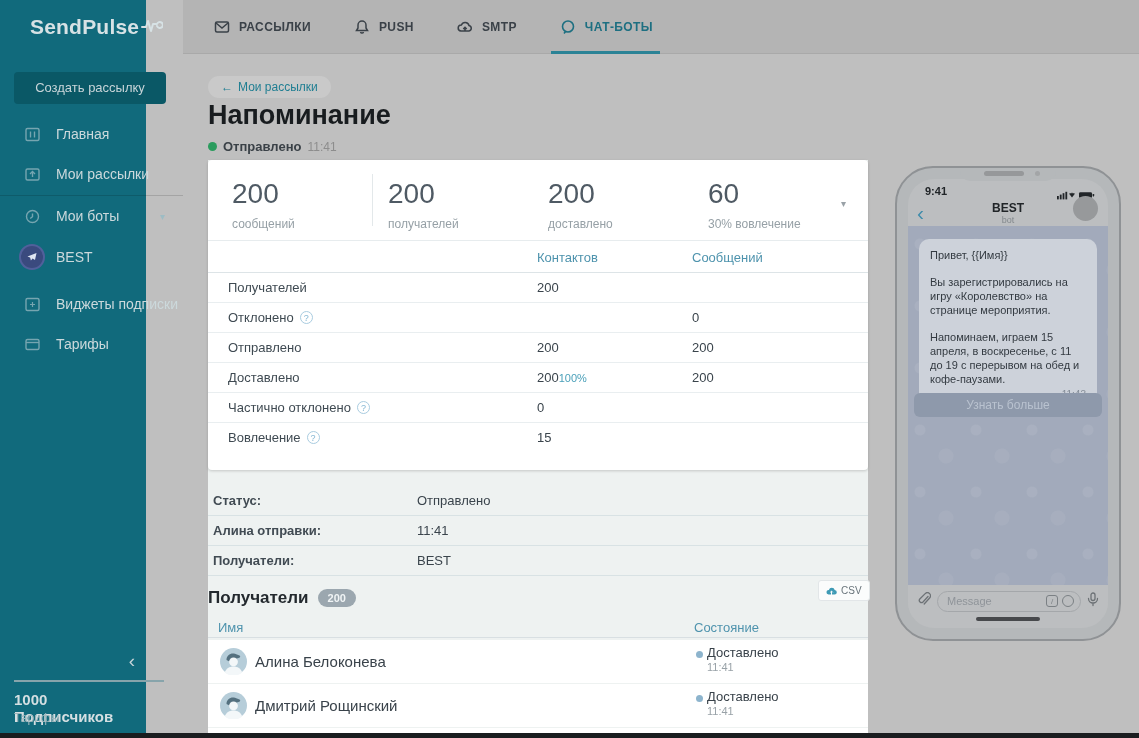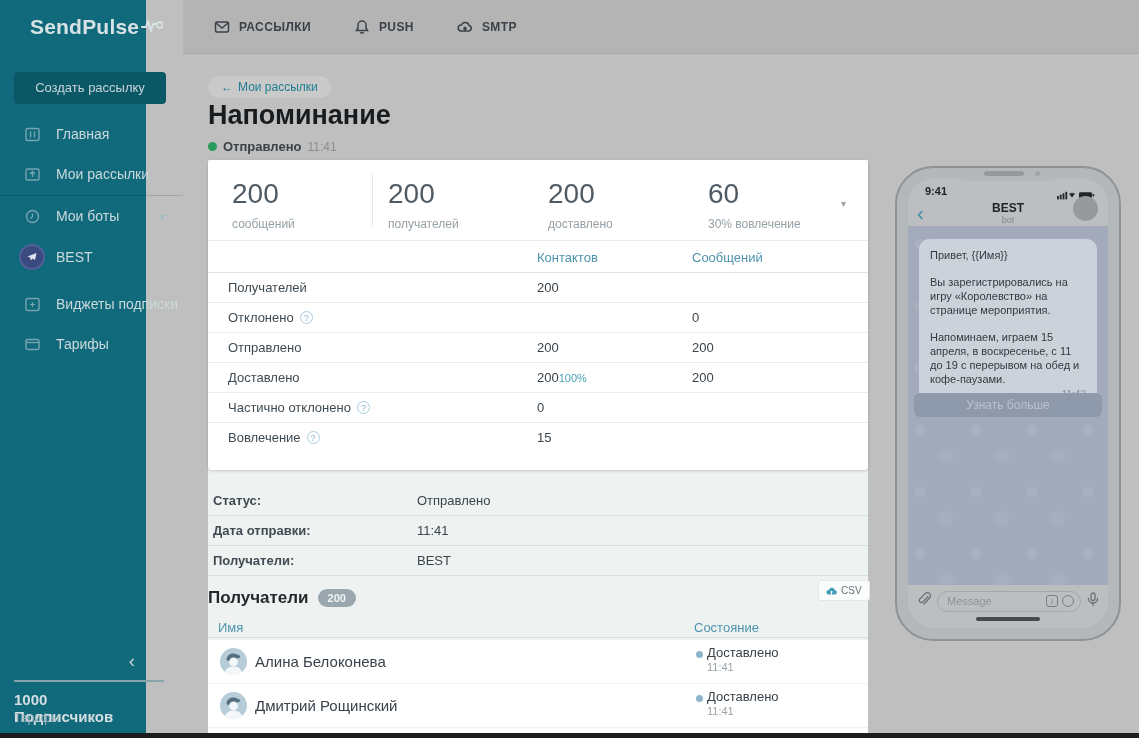--- a/index.html
+++ b/index.html
@@ -229,20 +229,29 @@
     </div>
     <div class="nav-item">
       <span class="ic">
         <svg width="16" height="16" viewBox="0 0 16 16" fill="none" stroke="currentColor" stroke-width="1.5">
             <path d="M4 12a3 3 0 0 1 .4-6A4 4 0 0 1 12 6.5 2.8 2.8 0 0 1 12 12H4z"></path>
             <path d="M8 12V8.5M6.3 10l1.7-1.7L9.7 10"></path>
           </svg>
       </span>
       <span>SMTP</span>
     </div>
+    <div class="nav-item active">
+      <span class="ic">
+        <svg width="16" height="16" viewBox="0 0 16 16" fill="none" stroke="currentColor" stroke-width="1.6">
+            <circle cx="8" cy="7.5" r="5.5"></circle>
+            <path d="M5.5 12.5L4 14.5"></path>
+          </svg>
+      </span>
+      <span>ЧАТ-БОТЫ</span>
+    </div>
   </div>
 
   <div class="col-bg"></div>
 
   <div class="crumb">
     <span class="arr">←</span><span>Мои рассылки</span>
   </div>
   <div class="page-title">Напоминание</div>
   <div class="status-line">
     <span class="gdot"></span>
@@ -304,21 +313,21 @@
       </div>
     </div>
   </div>
 
   <div class="details">
     <div class="drow">
       <span class="dl">Статус:</span>
       <span class="dv">Отправлено</span>
     </div>
     <div class="drow">
-      <span class="dl">Дата отправки:</span>
+      <span class="dl">Алина отправки:</span>
       <span class="dv">11:41</span>
     </div>
     <div class="drow">
       <span class="dl">Получатели:</span>
       <span class="dv">BEST</span>
     </div>
   </div>
 
   <div class="csv-btn">
     <svg width="11" height="10" viewBox="0 0 11 10">

